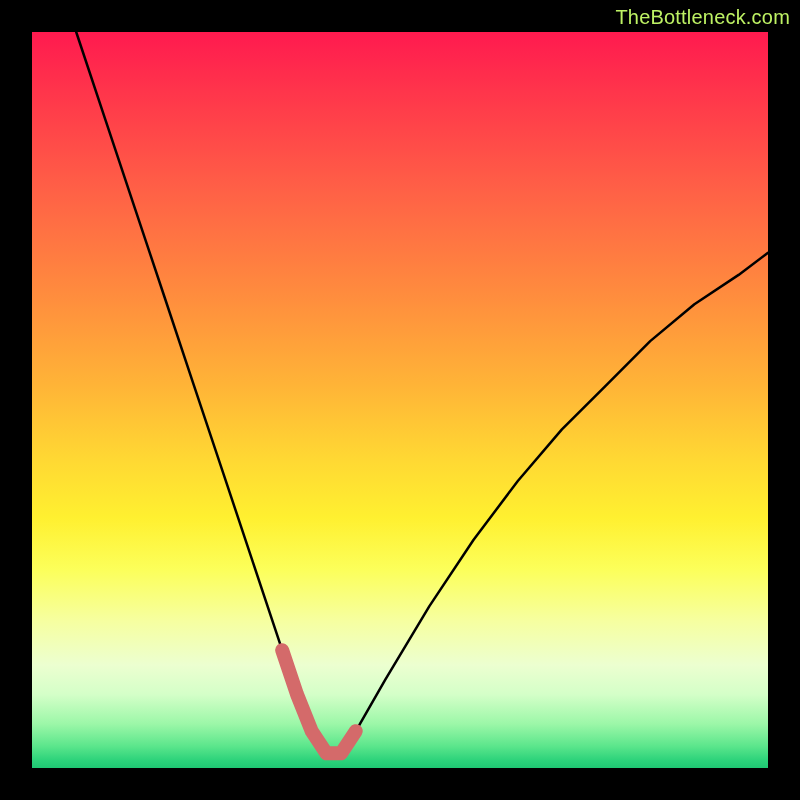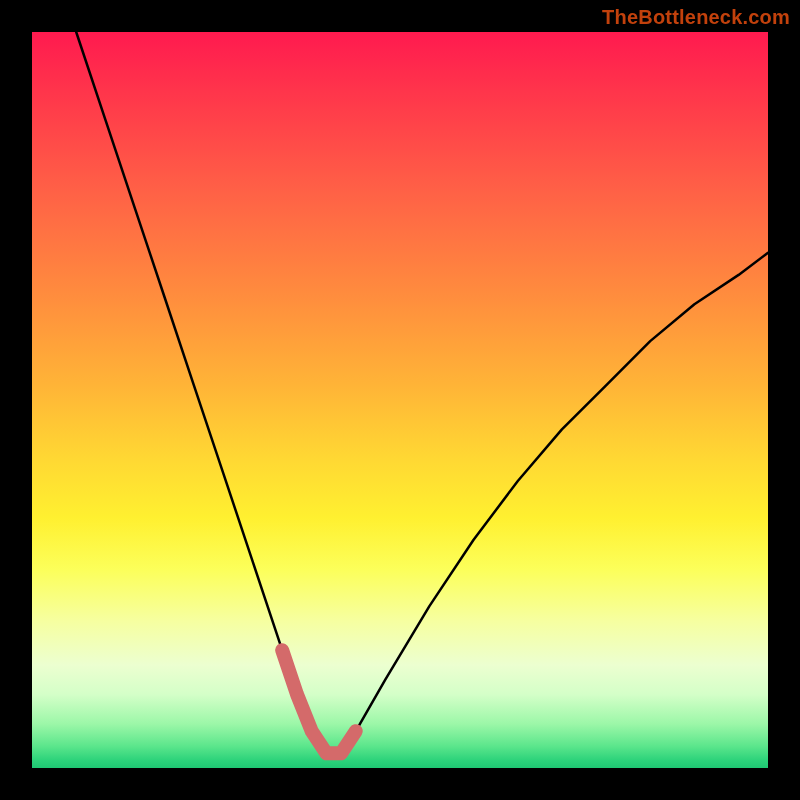--- a/index.html
+++ b/index.html
@@ -41,23 +41,23 @@
       #9cf7a8 94%,
       #5ce68c 97%,
       #2bd27a 99%,
       #1fc773 100%
     );
   }
   .watermark {
     position: absolute;
     top: 6px;
     right: 10px;
-    color: #c2410c;
+    color: #bef264;
     font-size: 20px;
-    font-weight: 700;
+    font-weight: 400;
     letter-spacing: 0.2px;
     user-select: none;
   }
   svg.curve {
     position: absolute;
     left: 0;
     top: 0;
     width: 736px;
     height: 736px;
     overflow: visible;

